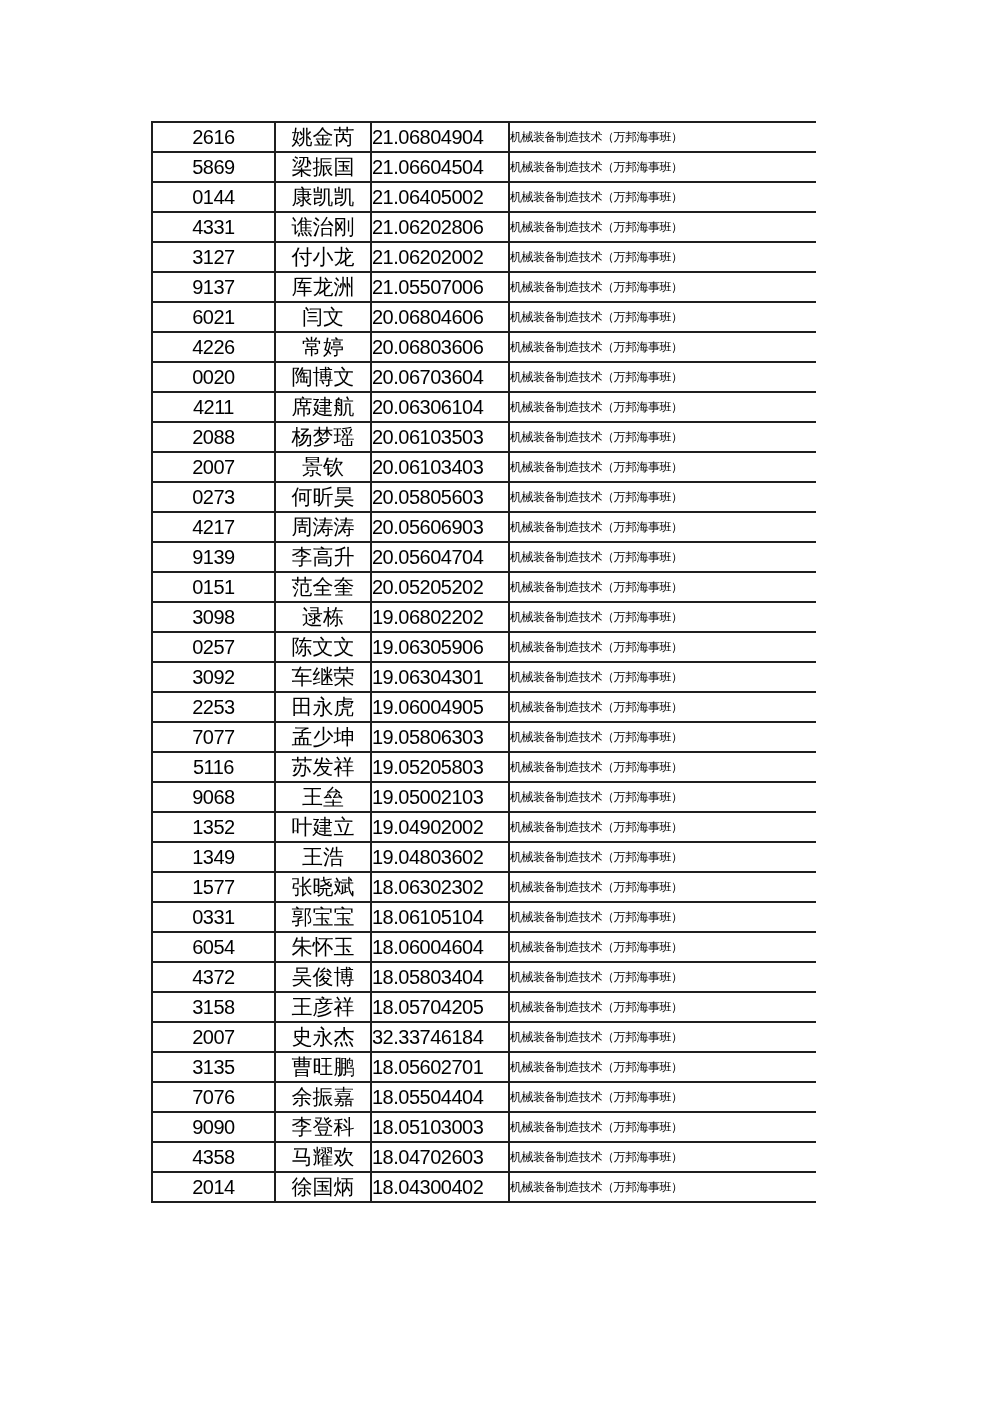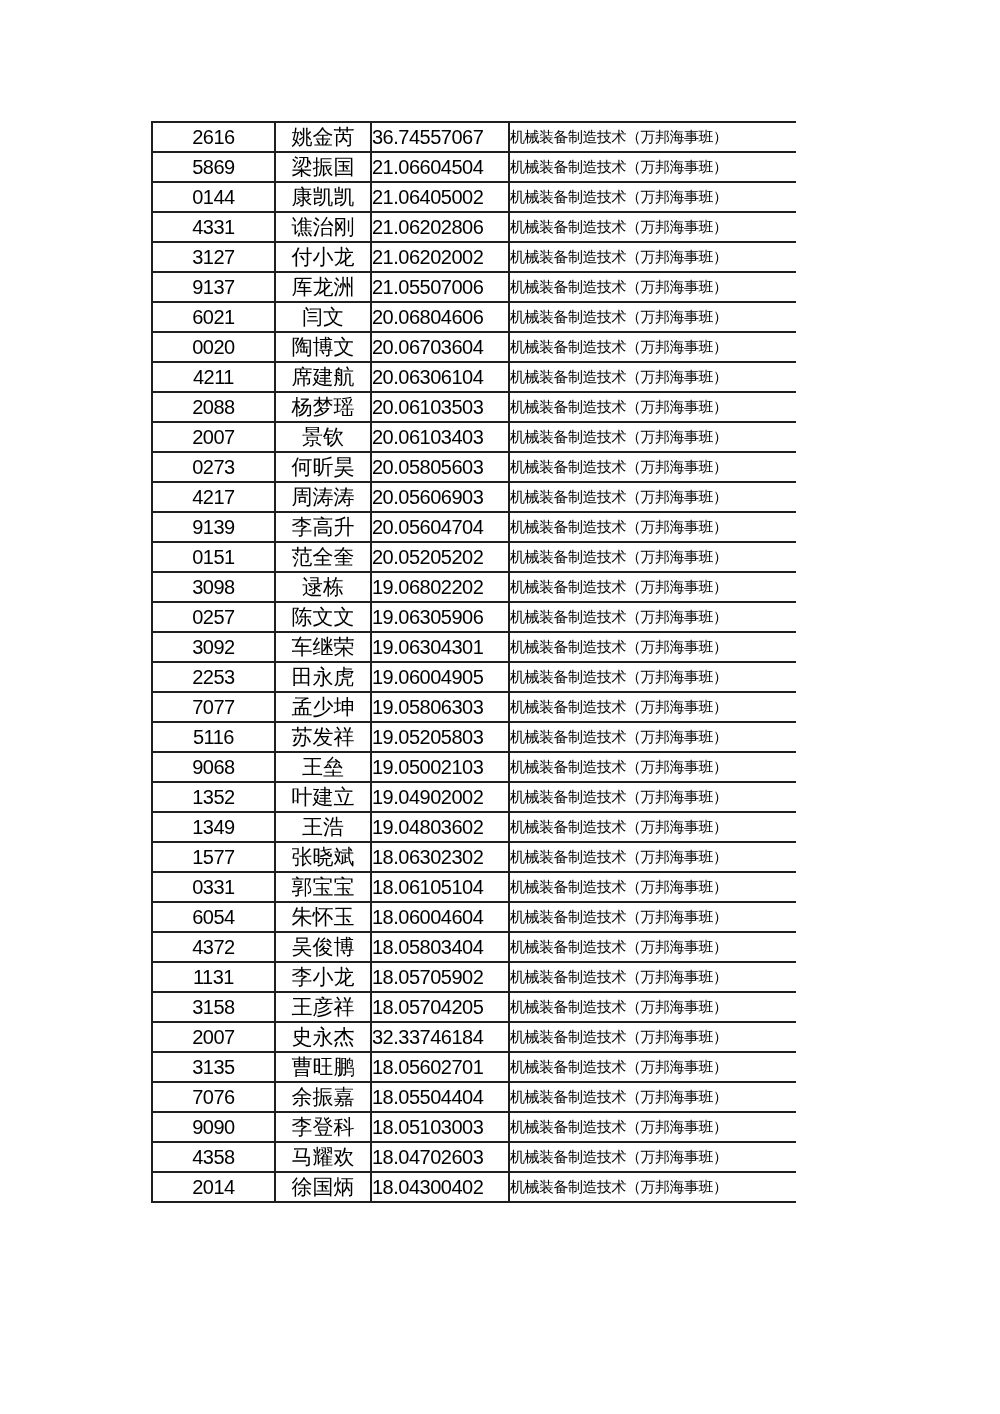--- a/index.html
+++ b/index.html
@@ -6,20 +6,21 @@
     margin: 0;
     padding: 0;
     background: #ffffff;
   }
   .page {
     position: relative;
     width: 796px;
     height: 1414px;
     background: #ffffff;
     overflow: hidden;
+    padding-left: 20px;
   }
   table.roster {
     position: absolute;
     left: 151px;
     top: 121px;
     width: 693px;
     border-collapse: collapse;
     table-layout: fixed;
   }
   table.roster td {
@@ -44,21 +45,21 @@
   }
   td.cell-score {
     font-family: "Liberation Sans", "DejaVu Sans", sans-serif;
     font-size: 20px;
     letter-spacing: -0.5px;
     text-align: left;
     padding-left: 4px;
   }
   td.cell-program {
     font-family: Liberation Mono, monospace;
-    font-size: 15px;
+    font-size: 12px;
     letter-spacing: -0.5px;
     text-align: left;
     padding-left: 3px;
   }
   col.col-id { width: 123px; }
   col.col-name { width: 96px; }
   col.col-score { width: 138px; }
   col.col-program { width: 336px; }
 </style>
 </head>
@@ -69,21 +70,21 @@
     <colgroup>
       <col class="col-id">
       <col class="col-name">
       <col class="col-score">
       <col class="col-program">
     </colgroup>
     <tbody id="table-body">
         <tr>
           <td class="cell-id">2616</td>
           <td class="cell-name">姚金芮</td>
-          <td class="cell-score">36.74557067</td>
+          <td class="cell-score">21.06804904</td>
           <td class="cell-program">机械装备制造技术（万邦海事班）</td>
         </tr>
         <tr>
           <td class="cell-id">5869</td>
           <td class="cell-name">梁振国</td>
           <td class="cell-score">21.06604504</td>
           <td class="cell-program">机械装备制造技术（万邦海事班）</td>
         </tr>
         <tr>
           <td class="cell-id">0144</td>
@@ -109,20 +110,26 @@
           <td class="cell-score">21.05507006</td>
           <td class="cell-program">机械装备制造技术（万邦海事班）</td>
         </tr>
         <tr>
           <td class="cell-id">6021</td>
           <td class="cell-name">闫文</td>
           <td class="cell-score">20.06804606</td>
           <td class="cell-program">机械装备制造技术（万邦海事班）</td>
         </tr>
         <tr>
+          <td class="cell-id">4226</td>
+          <td class="cell-name">常婷</td>
+          <td class="cell-score">20.06803606</td>
+          <td class="cell-program">机械装备制造技术（万邦海事班）</td>
+        </tr>
+        <tr>
           <td class="cell-id">0020</td>
           <td class="cell-name">陶博文</td>
           <td class="cell-score">20.06703604</td>
           <td class="cell-program">机械装备制造技术（万邦海事班）</td>
         </tr>
         <tr>
           <td class="cell-id">4211</td>
           <td class="cell-name">席建航</td>
           <td class="cell-score">20.06306104</td>
           <td class="cell-program">机械装备制造技术（万邦海事班）</td>
@@ -232,26 +239,20 @@
         <tr>
           <td class="cell-id">6054</td>
           <td class="cell-name">朱怀玉</td>
           <td class="cell-score">18.06004604</td>
           <td class="cell-program">机械装备制造技术（万邦海事班）</td>
         </tr>
         <tr>
           <td class="cell-id">4372</td>
           <td class="cell-name">吴俊博</td>
           <td class="cell-score">18.05803404</td>
-          <td class="cell-program">机械装备制造技术（万邦海事班）</td>
-        </tr>
-        <tr>
-          <td class="cell-id">1131</td>
-          <td class="cell-name">李小龙</td>
-          <td class="cell-score">18.05705902</td>
           <td class="cell-program">机械装备制造技术（万邦海事班）</td>
         </tr>
         <tr>
           <td class="cell-id">3158</td>
           <td class="cell-name">王彦祥</td>
           <td class="cell-score">18.05704205</td>
           <td class="cell-program">机械装备制造技术（万邦海事班）</td>
         </tr>
         <tr>
           <td class="cell-id">2007</td>

